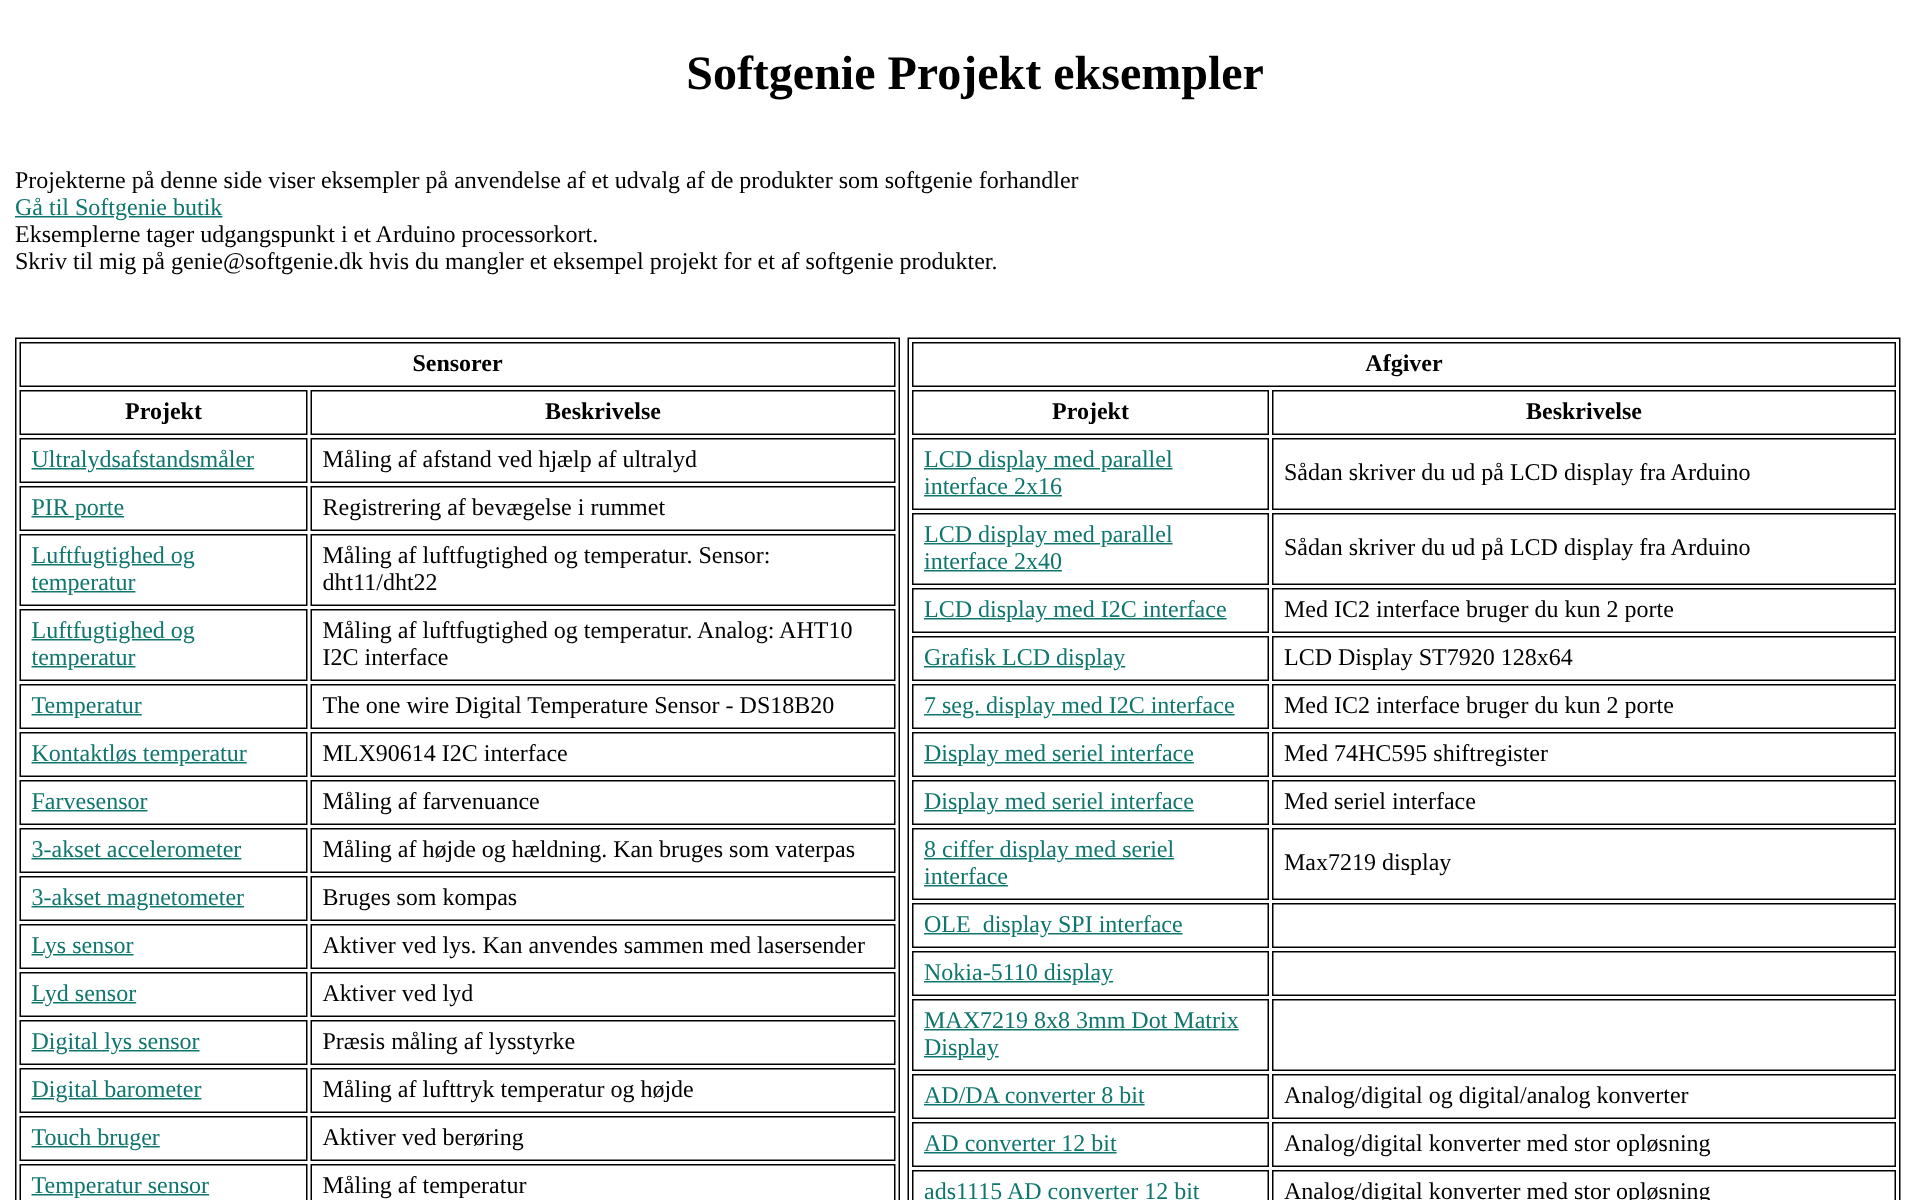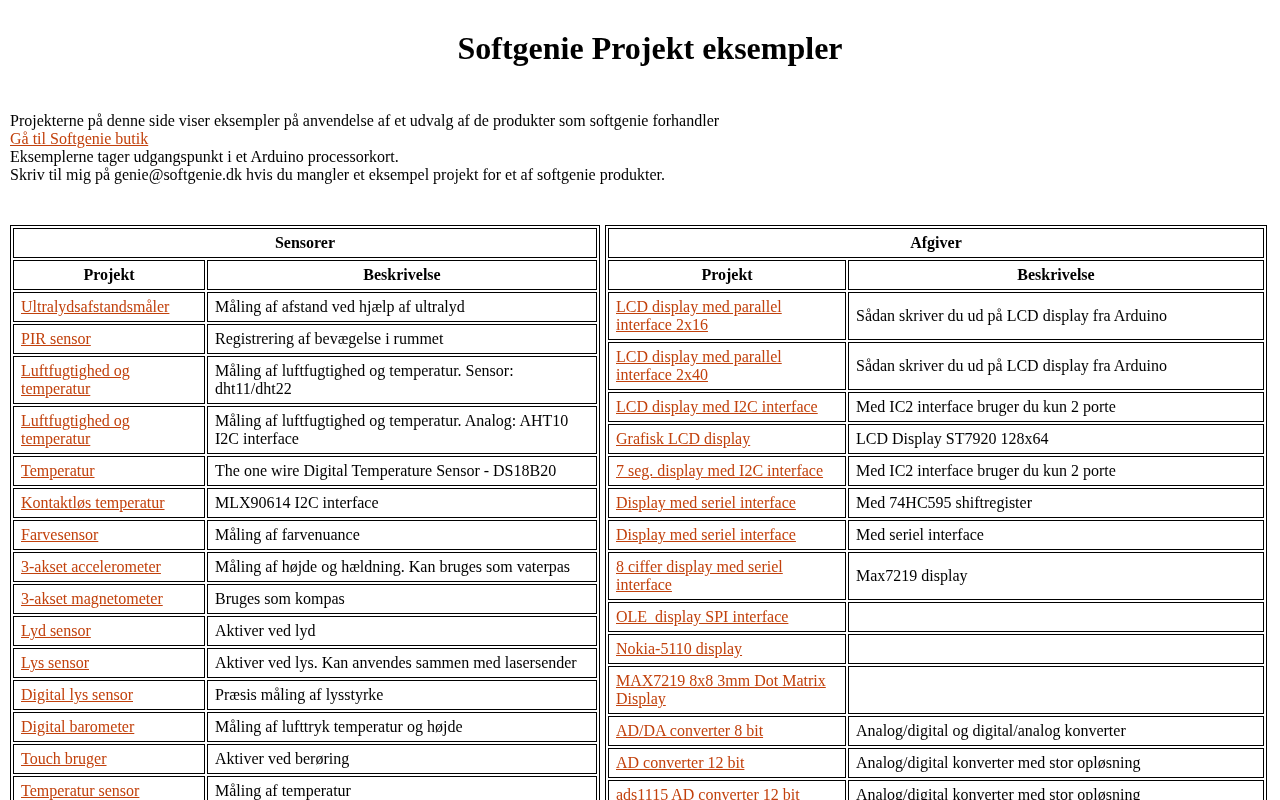--- a/index.html
+++ b/index.html
@@ -19,21 +19,21 @@
     font-size: 32px;
     font-weight: bold;
     line-height: 40px;
     margin: 28px 0 0 0;
   }
   .intro {
     margin-top: 44px;
     line-height: 18px;
   }
   a {
-    color: #c2410c;
+    color: #0f766e;
     text-decoration: underline;
     cursor: pointer;
   }
   .tables-row {
     margin-top: 41px;
     display: flex;
     align-items: flex-start;
     gap: 5px;
   }
   table.panel {
@@ -90,21 +90,21 @@
         <th>Projekt</th>
         <th>Beskrivelse</th>
       </tr>
     </thead>
     <tbody>
         <tr>
           <td class="proj"><a href="#">Ultralydsafstandsmåler</a></td>
           <td class="desc">Måling af afstand ved hjælp af ultralyd</td>
         </tr>
         <tr>
-          <td class="proj"><a href="#">PIR sensor</a></td>
+          <td class="proj"><a href="#">PIR porte</a></td>
           <td class="desc">Registrering af bevægelse i rummet</td>
         </tr>
         <tr>
           <td class="proj"><a href="#">Luftfugtighed og temperatur</a></td>
           <td class="desc">Måling af luftfugtighed og temperatur. Sensor: dht11/dht22</td>
         </tr>
         <tr>
           <td class="proj"><a href="#">Luftfugtighed og temperatur</a></td>
           <td class="desc">Måling af luftfugtighed og temperatur. Analog: AHT10 I2C interface</td>
         </tr>
@@ -122,26 +122,26 @@
         </tr>
         <tr>
           <td class="proj"><a href="#">3-akset accelerometer</a></td>
           <td class="desc">Måling af højde og hældning. Kan bruges som vaterpas</td>
         </tr>
         <tr>
           <td class="proj"><a href="#">3-akset magnetometer</a></td>
           <td class="desc">Bruges som kompas</td>
         </tr>
         <tr>
+          <td class="proj"><a href="#">Lys sensor</a></td>
+          <td class="desc">Aktiver ved lys. Kan anvendes sammen med lasersender</td>
+        </tr>
+        <tr>
           <td class="proj"><a href="#">Lyd sensor</a></td>
           <td class="desc">Aktiver ved lyd</td>
-        </tr>
-        <tr>
-          <td class="proj"><a href="#">Lys sensor</a></td>
-          <td class="desc">Aktiver ved lys. Kan anvendes sammen med lasersender</td>
         </tr>
         <tr>
           <td class="proj"><a href="#">Digital lys sensor</a></td>
           <td class="desc">Præsis måling af lysstyrke</td>
         </tr>
         <tr>
           <td class="proj"><a href="#">Digital barometer</a></td>
           <td class="desc">Måling af lufttryk temperatur og højde</td>
         </tr>
         <tr>

